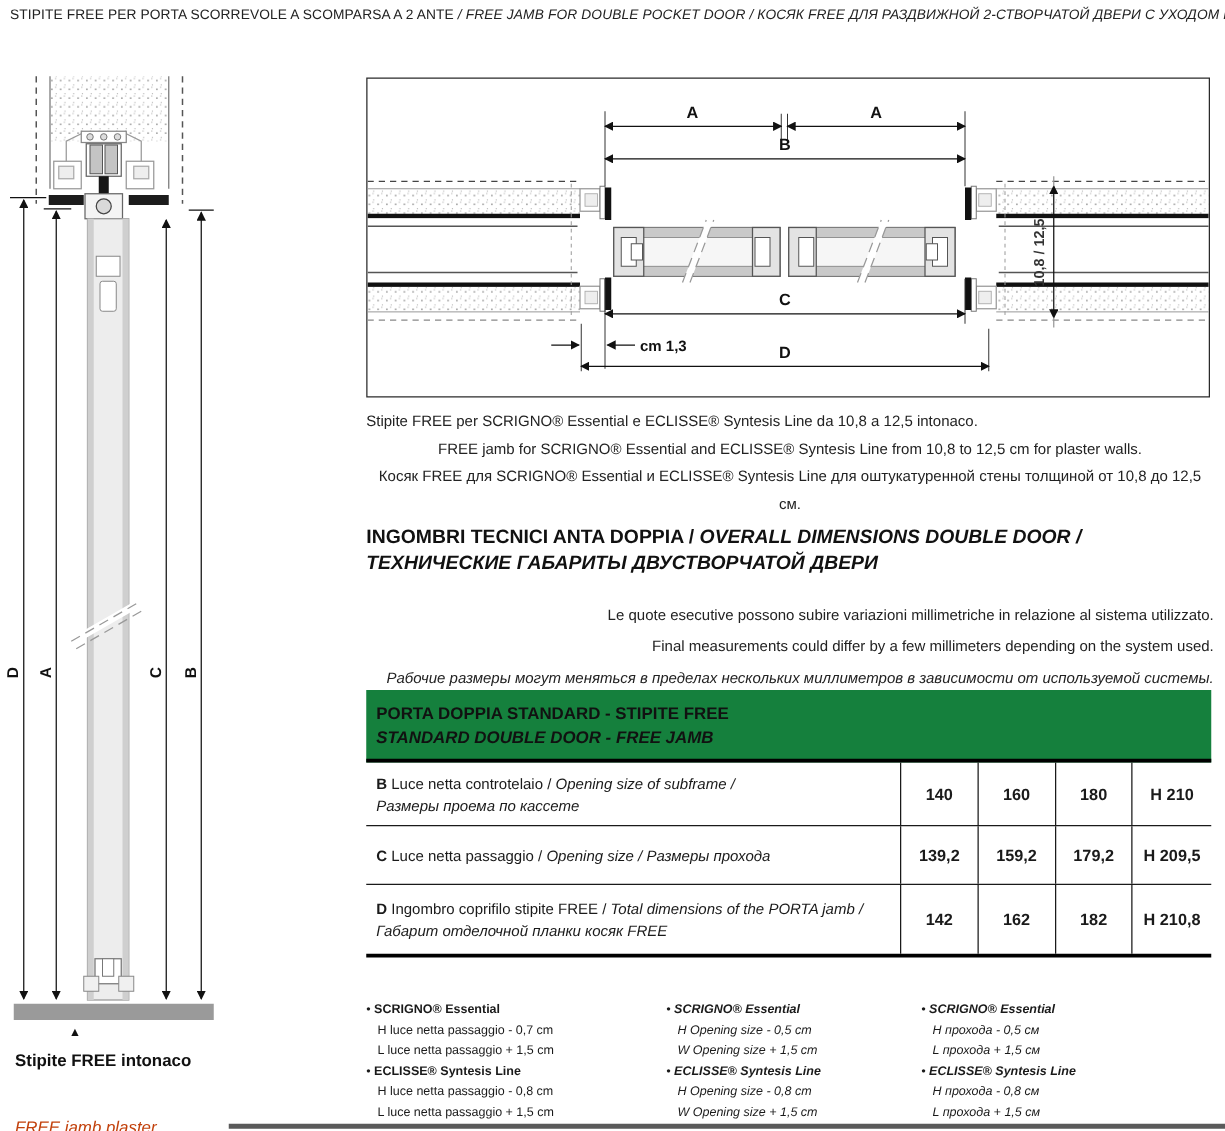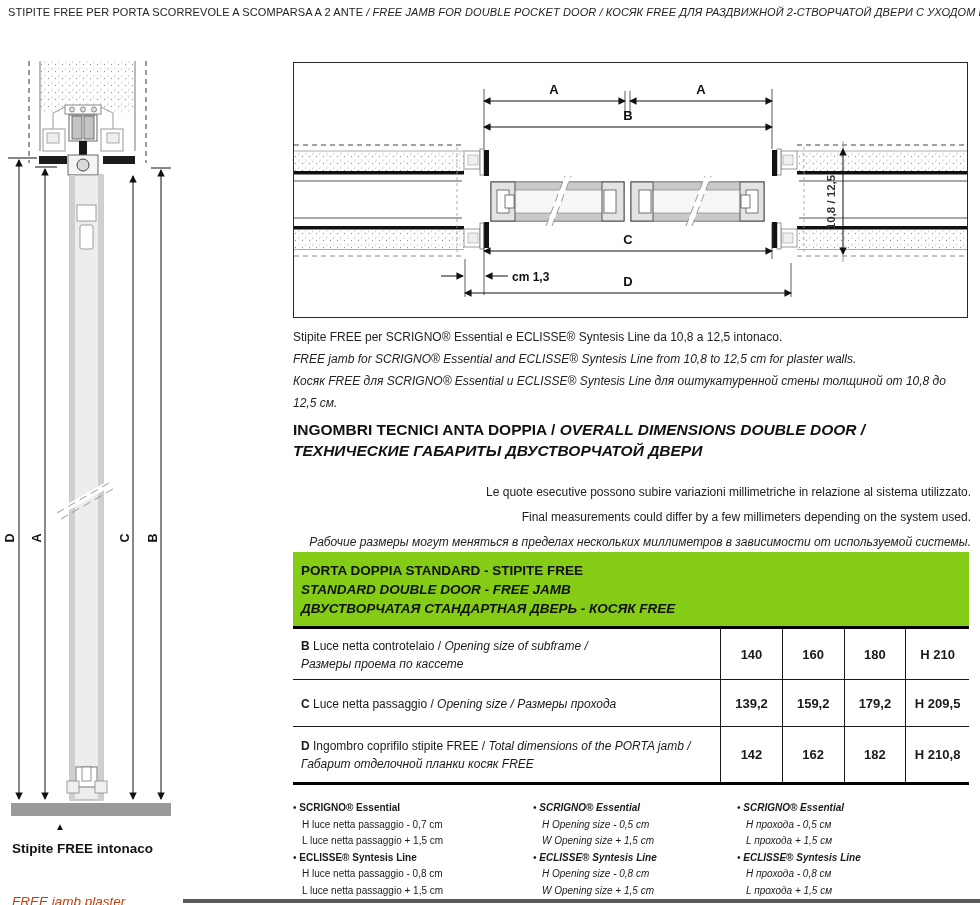--- a/index.html
+++ b/index.html
@@ -9,31 +9,31 @@
   
   .doc-title{left:8px;top:6px;font-size:11px;white-space:nowrap;letter-spacing:.1px;color:#222;}
   .doc-title .itpart{font-style:normal;}
   .doc-title .enru{font-style:italic;}
   
   .plan-box{left:293px;top:62px;width:673px;height:254px;border:1px solid #2a2a2a;background:#fff;}
   svg text{font-family:"Liberation Sans",sans-serif;}
   
   .plan-caption{left:293px;top:326px;width:678px;font-size:12px;line-height:22px;color:#222;}
   .plan-caption .it{font-style:normal;display:block;}
-  .plan-caption .i{font-style:italic;display:block;}
+  .plan-caption .i{display:block;text-align:center;}
   
   .sec-heading{left:293px;top:419px;width:678px;font-size:15.5px;font-weight:bold;line-height:21px;color:#111;}
   .sec-heading .en,.sec-heading .ru{font-style:italic;}
   
   .note{left:293px;top:480px;width:678px;font-size:12px;line-height:25px;color:#222;}
   .note span{display:block;text-align:right;}
   .note .ru{font-style:italic;}
   
   .tbl{left:293px;top:552px;width:676px;border-bottom:3px solid #000;}
-  .tbl-head{background:#84cc16;padding:9px 8px 8px 8px;border-bottom:3px solid #000;
+  .tbl-head{background:#15803d;padding:9px 8px 8px 8px;border-bottom:3px solid #000;
             font-size:13.5px;font-weight:bold;line-height:19px;color:#111;}
   .tbl-head span{display:block;}
   .tbl-head .en,.tbl-head .ru{font-style:italic;}
   .tbl-row{display:flex;border-bottom:1px solid #1a1a1a;align-items:stretch;}
   .tbl-row:last-child{border-bottom:none;}
   .tbl-label{width:429px;box-sizing:border-box;padding:7px 10px 6px 8px;font-size:12px;
              line-height:18px;display:flex;flex-direction:column;justify-content:center;}
   .tbl-label .k{font-weight:bold;}
   .tbl-label .en,.tbl-label .ru{font-style:italic;}
   .tbl-label .blk{display:block;}
@@ -274,21 +274,20 @@
   <div class="abs note">
     <span class="it">Le quote esecutive possono subire variazioni millimetriche in relazione al sistema utilizzato.</span>
     <span class="en">Final measurements could differ by a few millimeters depending on the system used.</span>
     <span class="ru">Рабочие размеры могут меняться в пределах нескольких миллиметров в зависимости от используемой системы.</span>
   </div>
 
   <div class="abs tbl">
     <div class="tbl-head">
       <span class="it">PORTA DOPPIA STANDARD - STIPITE FREE</span>
       <span class="en">STANDARD DOUBLE DOOR - FREE JAMB</span>
-      <span class="ru">ДВУСТВОРЧАТАЯ СТАНДАРТНАЯ ДВЕРЬ - КОСЯК FREE</span>
     </div>
 
     <div class="tbl-row rowB">
       <div class="tbl-label">
         <div>
           <span class="k">B</span><span> Luce netta controtelaio / </span><span class="en">Opening size of subframe / </span><span class="ru blk">Размеры проема по кассете</span>
         </div>
       </div>
       <div class="tbl-cell">140</div>
       <div class="tbl-cell">160</div>

